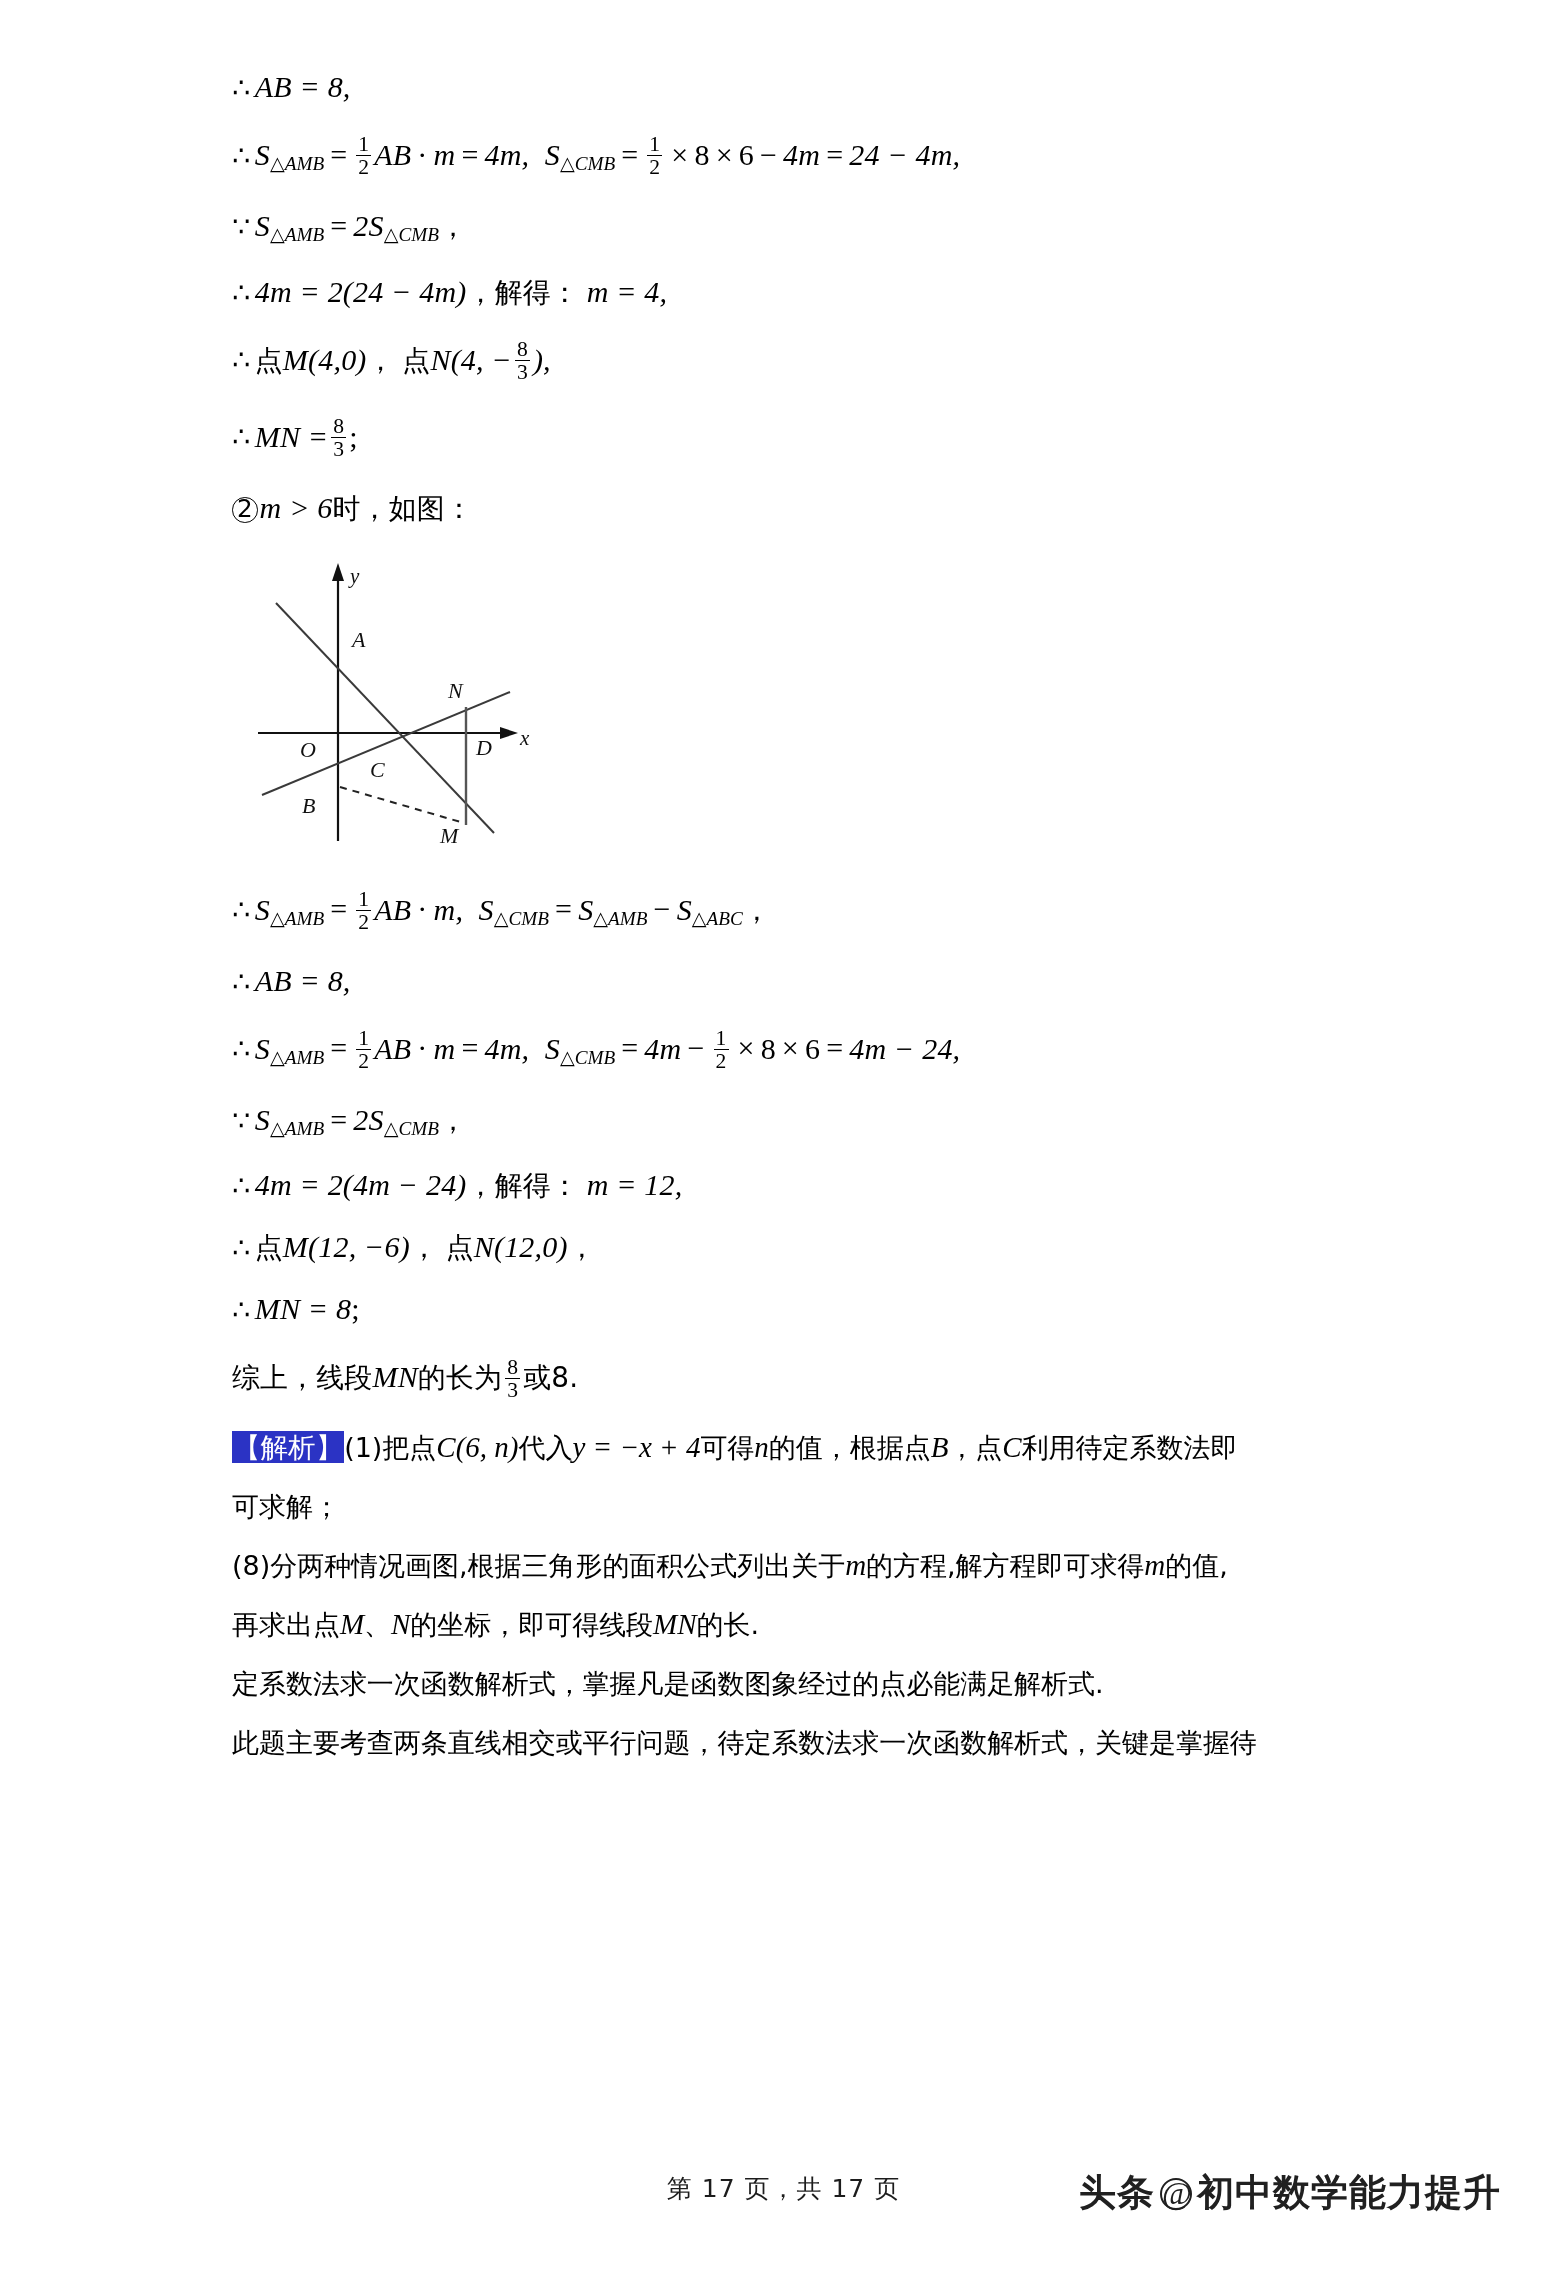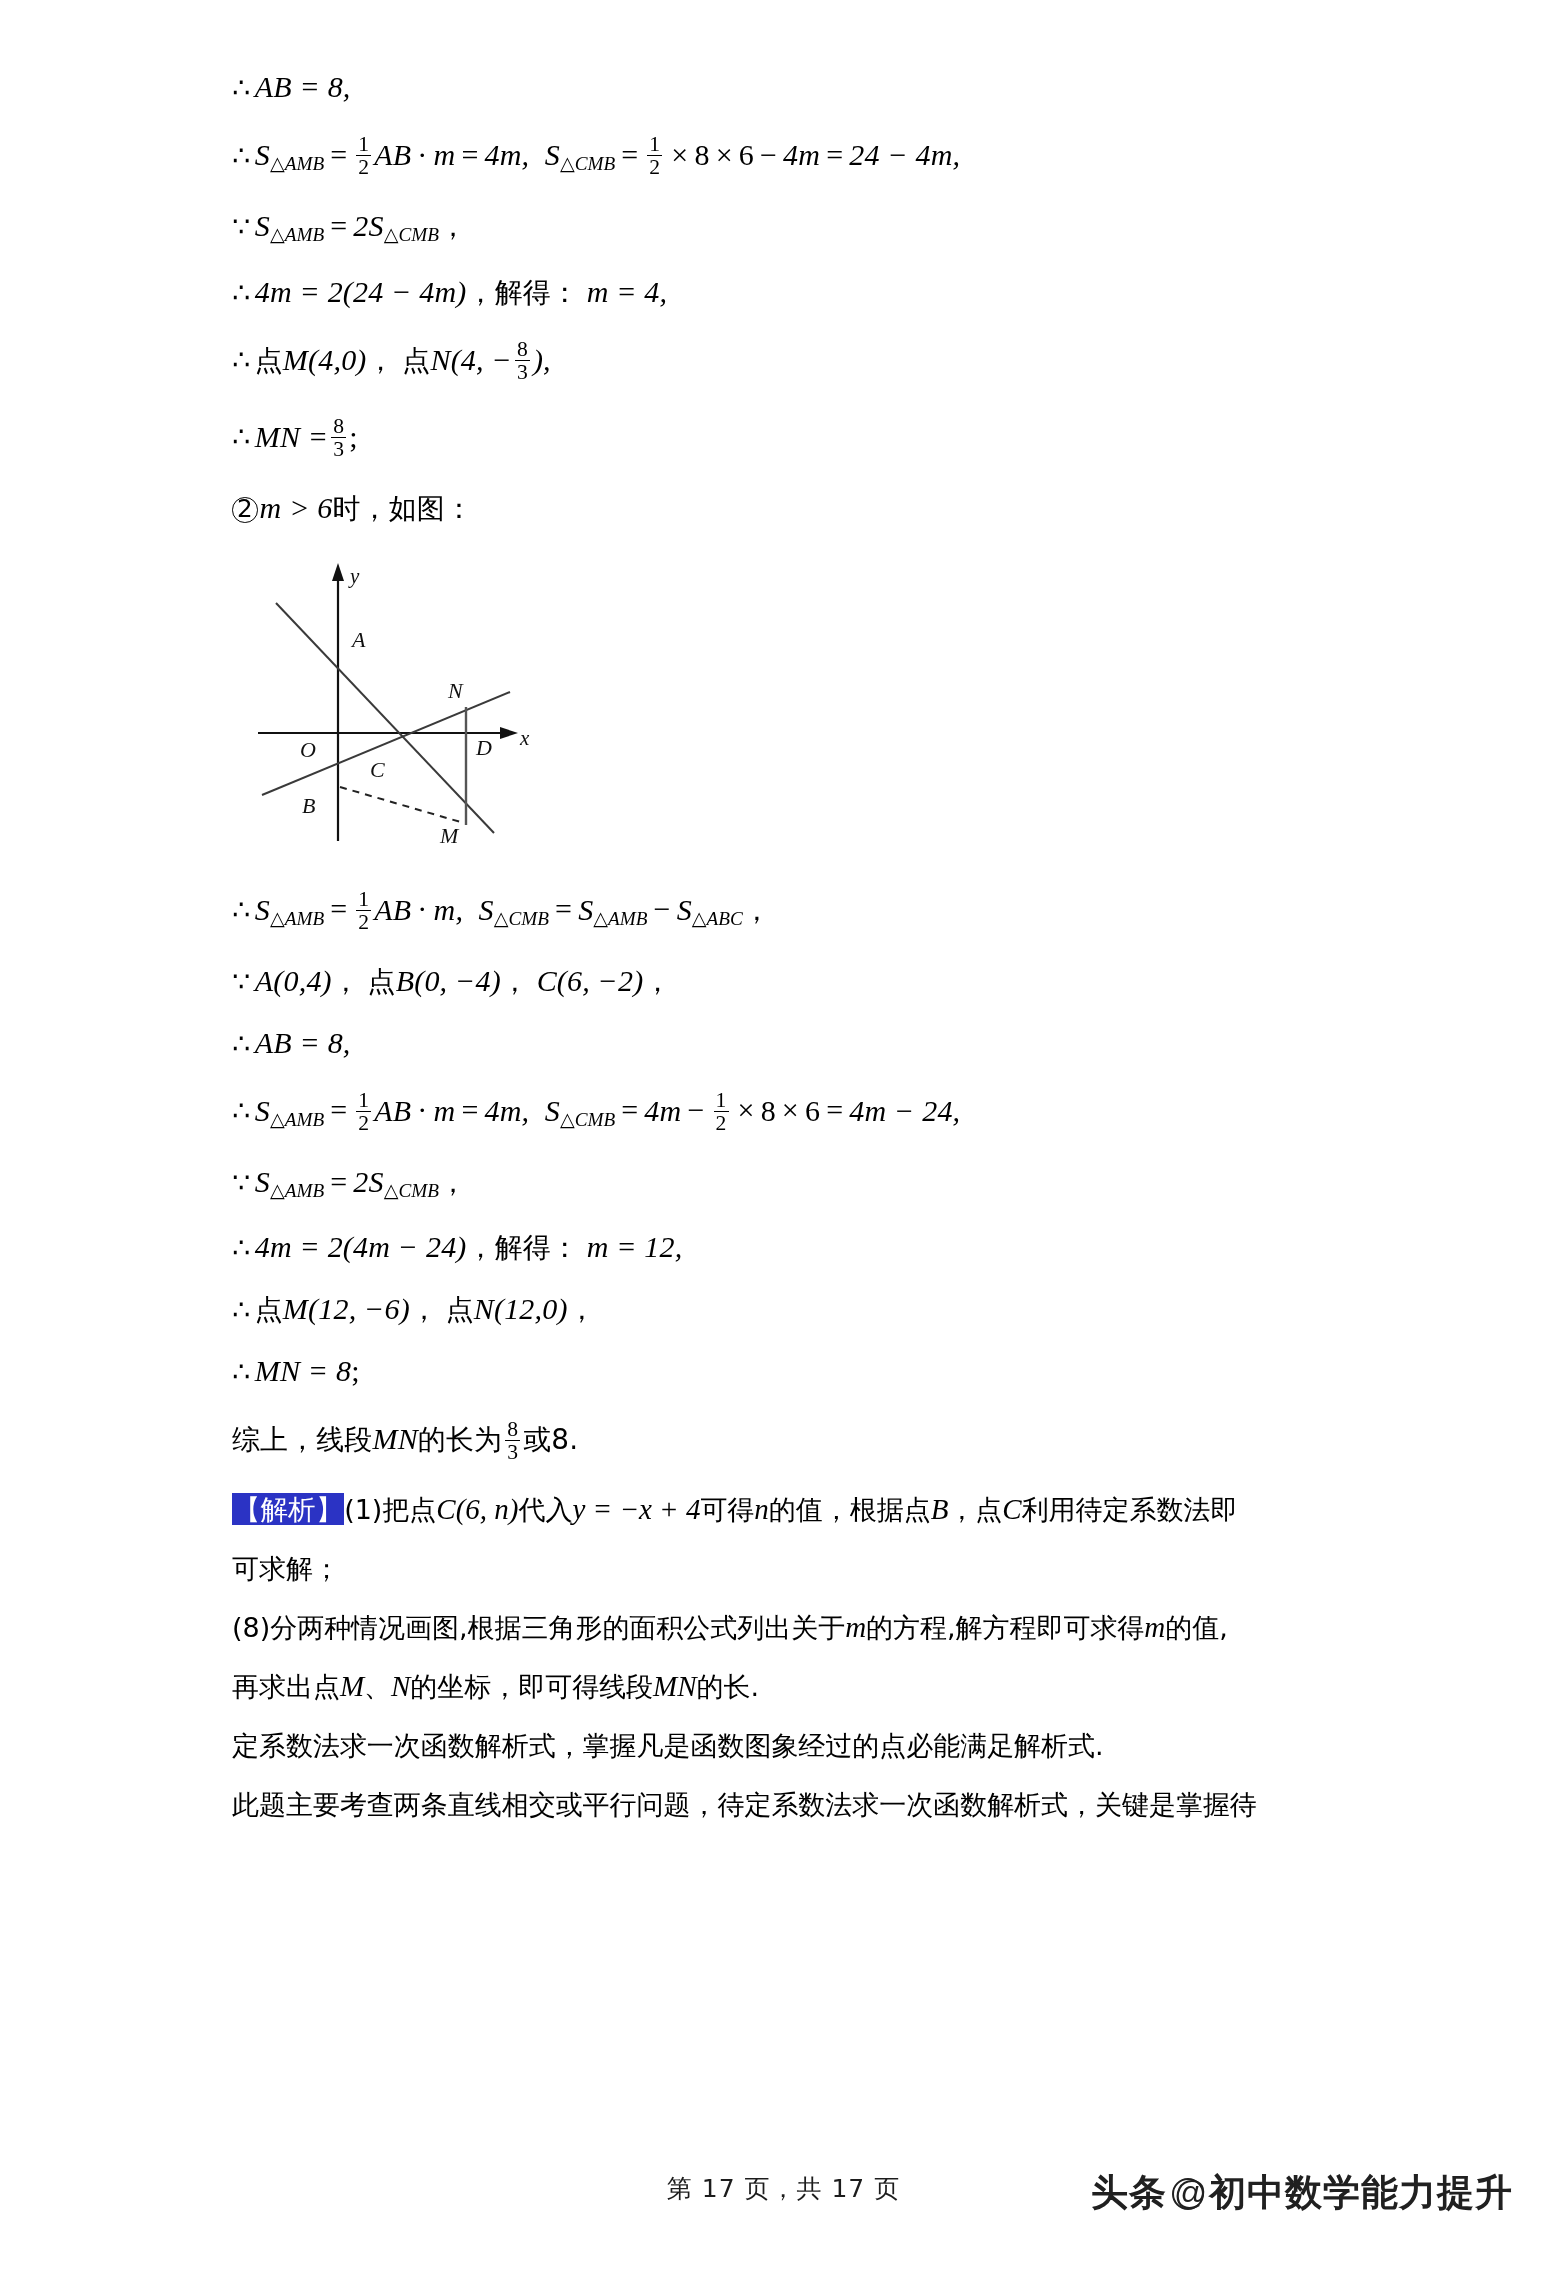--- a/index.html
+++ b/index.html
@@ -111,23 +111,23 @@
     top: 2172px;
     width: 1557px;
     text-align: center;
     font-size: 25px;
     font-family: "DejaVu Sans", "Liberation Sans", sans-serif;
     color: #1c1c1c;
     letter-spacing: 1px;
   }
   .watermark {
     position: absolute;
-    right: 44px;
+    right: 56px;
     top: 2168px;
-    font-family: Liberation Sans, sans-serif;
+    font-family: Liberation Serif, serif;
     font-size: 37px;
     font-weight: bold;
     color: #202020;
     letter-spacing: 1px;
     white-space: nowrap;
   }
   .wm-at {
     display: inline-block;
     border: 2.5px solid #202020;
     border-radius: 50%;
@@ -202,23 +202,20 @@
         <text x="206" y="143" font-size="22" fill="#111">N</text>
         <text x="234" y="200" font-size="22" fill="#111">D</text>
         <text x="198" y="288" font-size="22" fill="#111">M</text>
       </svg>
     </div>
 
     <div class="line">
       <span class="therefore">∴</span><span class="mi">S</span><span class="sub">△AMB</span><span class="op mu">=</span><span class="frac"><span class="num mu">1</span><span class="den mu">2</span></span><span class="mi">AB</span><span class="op mu">·</span><span class="mi">m,</span>&nbsp;&nbsp;<span class="mi">S</span><span class="sub">△CMB</span><span class="op mu">=</span><span class="mi">S</span><span class="sub">△AMB</span><span class="op mu">−</span><span class="mi">S</span><span class="sub">△ABC</span><span class="cjk">，</span>
     </div>
 
-    <div class="line">
-      <span class="because">∵</span><span class="mi">A(0,4)</span><span class="cjk">，</span>&nbsp;<span class="cjk">点</span><span class="mi">B(0, −4)</span><span class="cjk">，</span>&nbsp;<span class="mi">C(6, −2)</span><span class="cjk">，</span>
-    </div>
 
     <div class="line">
       <span class="therefore">∴</span><span class="mi">AB = 8,</span>
     </div>
 
     <div class="line">
       <span class="therefore">∴</span><span class="mi">S</span><span class="sub">△AMB</span><span class="op mu">=</span><span class="frac"><span class="num mu">1</span><span class="den mu">2</span></span><span class="mi">AB</span><span class="op mu">·</span><span class="mi">m</span><span class="op mu">=</span><span class="mi">4m,</span>&nbsp;&nbsp;<span class="mi">S</span><span class="sub">△CMB</span><span class="op mu">=</span><span class="mi">4m</span><span class="op mu">−</span><span class="frac"><span class="num mu">1</span><span class="den mu">2</span></span><span class="op mu">×</span><span class="mu">8</span><span class="op mu">×</span><span class="mu">6</span><span class="op mu">=</span><span class="mi">4m − 24,</span>
     </div>
 
     <div class="line">

